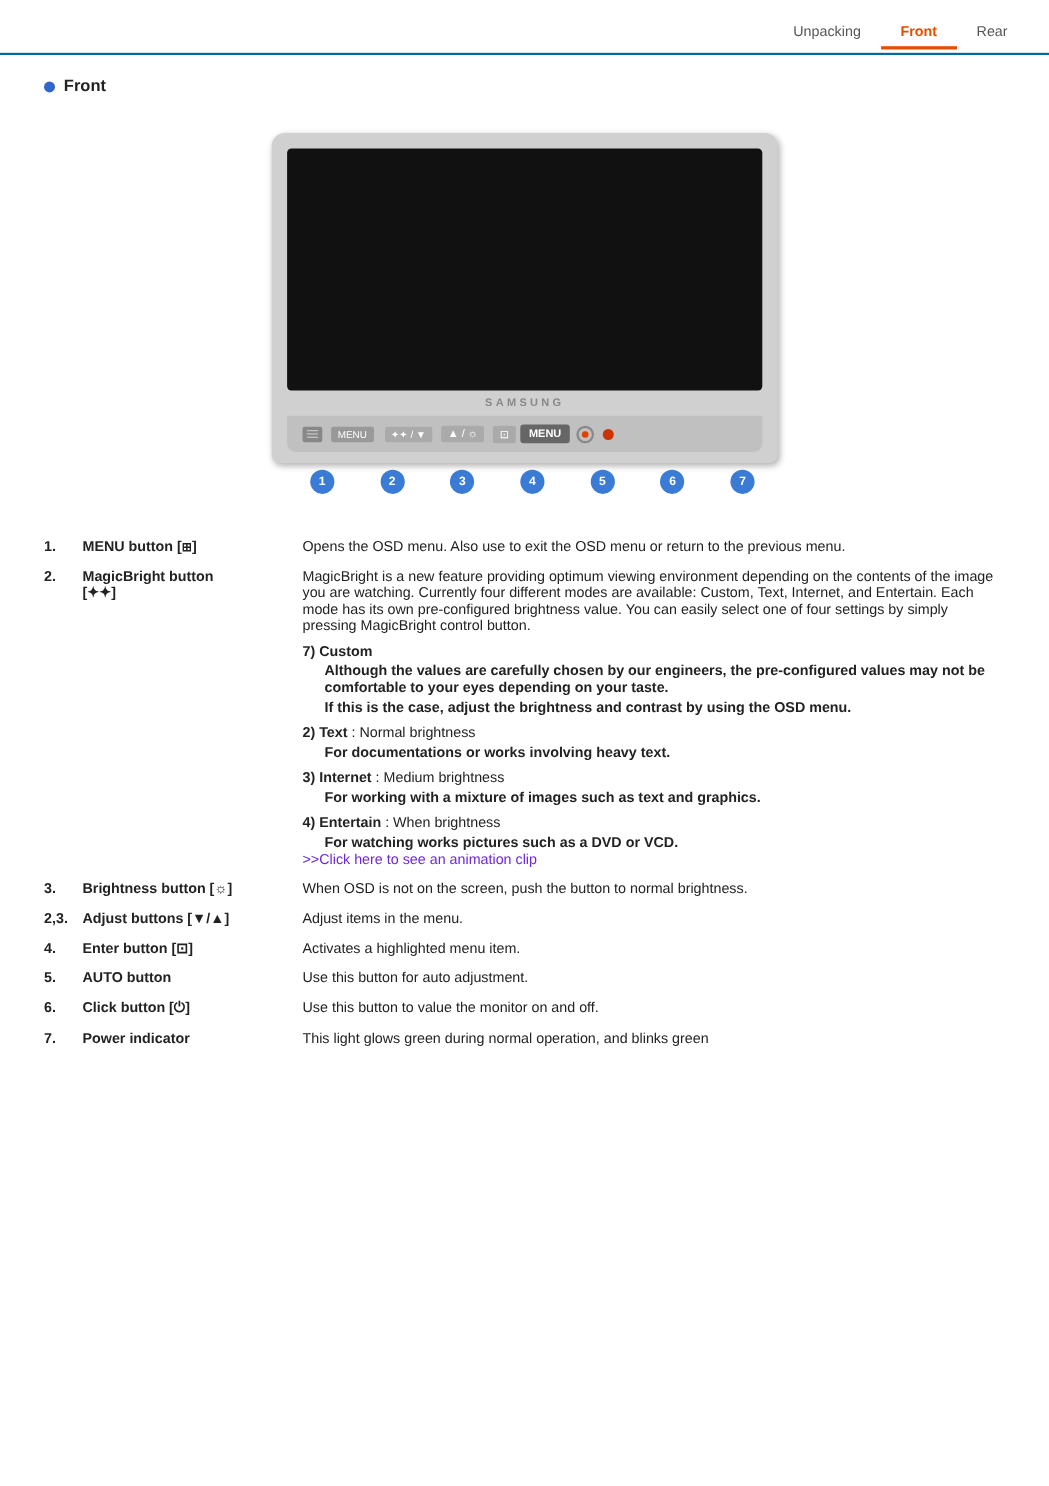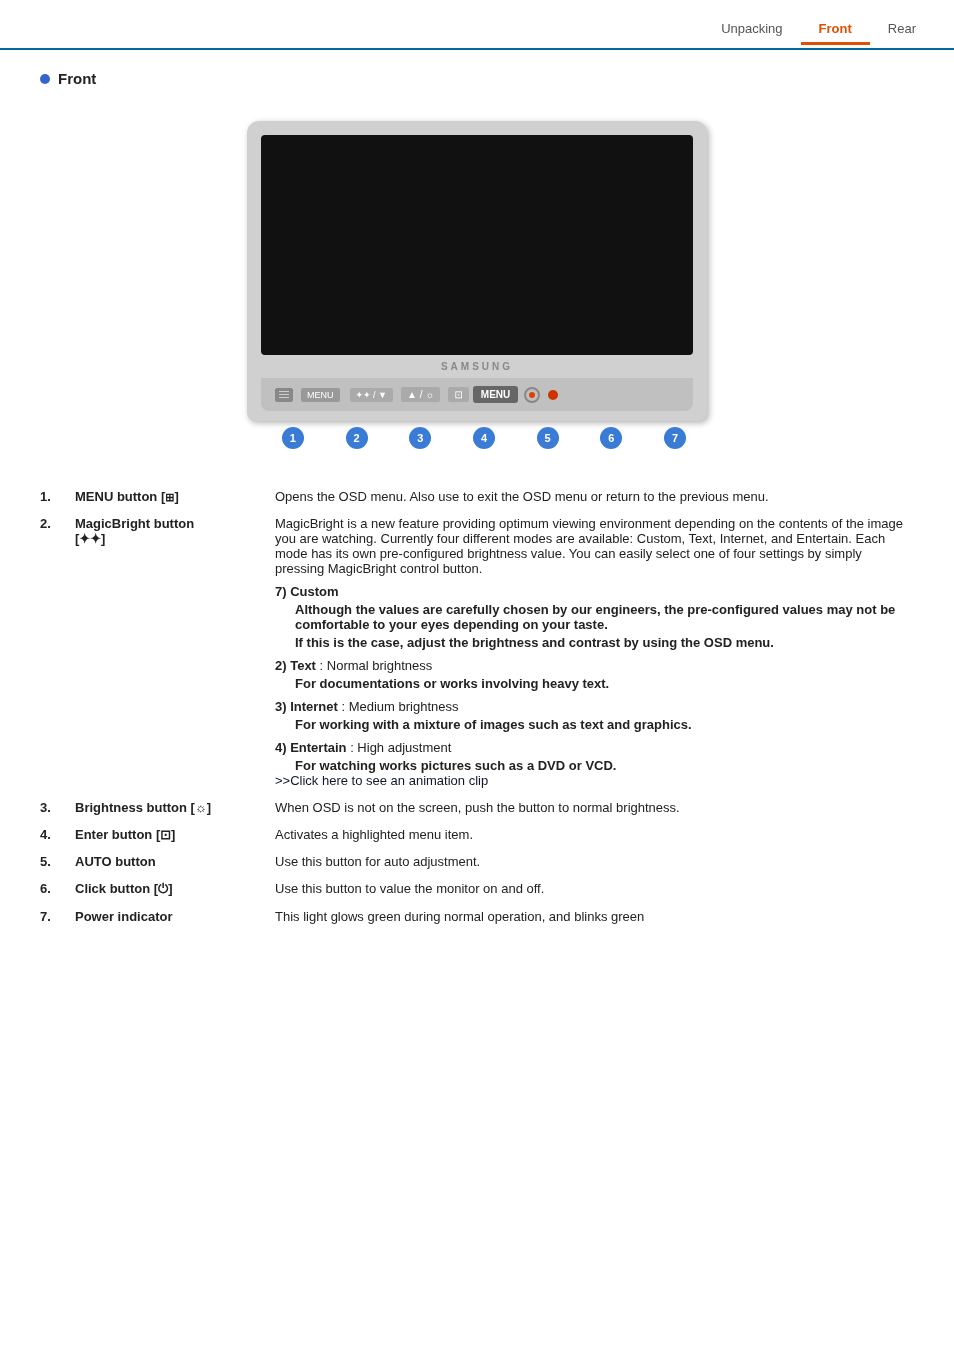--- a/index.html
+++ b/index.html
@@ -178,21 +178,21 @@
       margin-top: 8px;
       display: block;
     }
     .desc-item-sub {
       padding-left: 20px;
       margin-top: 3px;
       display: block;
       font-weight: bold;
     }
     .desc-link {
-      color: #0f172a;
+      color: #6d28d9;
       text-decoration: none;
     }
 
     .monitor-controls-row {
       display: flex;
       align-items: center;
       margin-top: 6px;
       background: #c0c0c0;
       border-radius: 0 0 8px 8px;
       padding: 8px 14px;
@@ -285,33 +285,38 @@
         <td class="col-desc">
           MagicBright is a new feature providing optimum viewing environment depending on the contents of the image you are watching. Currently four different modes are available: Custom, Text, Internet, and Entertain. Each mode has its own pre-configured brightness value. You can easily select one of four settings by simply pressing MagicBright control button.
           <div class="desc-block">
             <span class="desc-item-header">7) Custom</span>
             <span class="desc-item-sub">Although the values are carefully chosen by our engineers, the pre-configured values may not be comfortable to your eyes depending on your taste.</span>
             <span class="desc-item-sub">If this is the case, adjust the brightness and contrast by using the OSD menu.</span>
             <span class="desc-item-header">2) Text <span style="font-weight:normal;">: Normal brightness</span></span>
             <span class="desc-item-sub">For documentations or works involving heavy text.</span>
             <span class="desc-item-header">3) Internet <span style="font-weight:normal;">: Medium brightness</span></span>
             <span class="desc-item-sub">For working with a mixture of images such as text and graphics.</span>
-            <span class="desc-item-header">4) Entertain <span style="font-weight:normal;">: High adjustment</span></span>
+            <span class="desc-item-header">4) Entertain <span style="font-weight:normal;">: When brightness</span></span>
             <span class="desc-item-sub">For watching works pictures such as a DVD or VCD.</span>
             <a class="desc-link" href="#">&gt;&gt;Click here to see an animation clip</a>
           </div>
         </td>
       </tr>
 
       <tr>
         <td class="col-num"><strong>3.</strong></td>
         <td class="col-name"><strong>Brightness button [☼]</strong></td>
         <td class="col-desc">When OSD is not on the screen, push the button to normal brightness.</td>
       </tr>
 
+      <tr>
+        <td class="col-num"><strong>2,3.</strong></td>
+        <td class="col-name"><strong>Adjust buttons [▼/▲]</strong></td>
+        <td class="col-desc">Adjust items in the menu.</td>
+      </tr>
 
       <tr>
         <td class="col-num"><strong>4.</strong></td>
         <td class="col-name"><strong>Enter button [⊡]</strong></td>
         <td class="col-desc">Activates a highlighted menu item.</td>
       </tr>
 
       <tr>
         <td class="col-num"><strong>5.</strong></td>
         <td class="col-name"><strong>AUTO button</strong></td>

